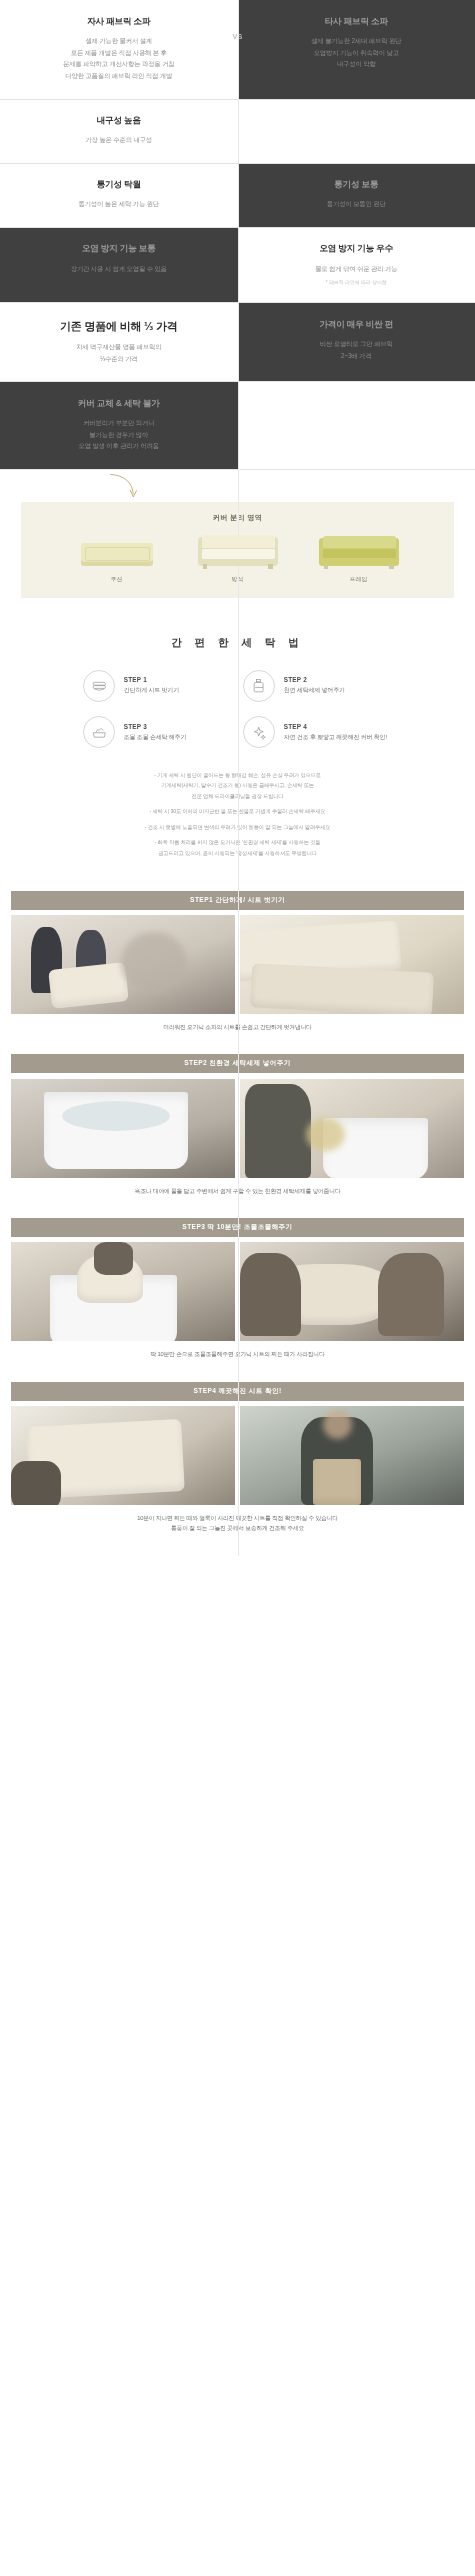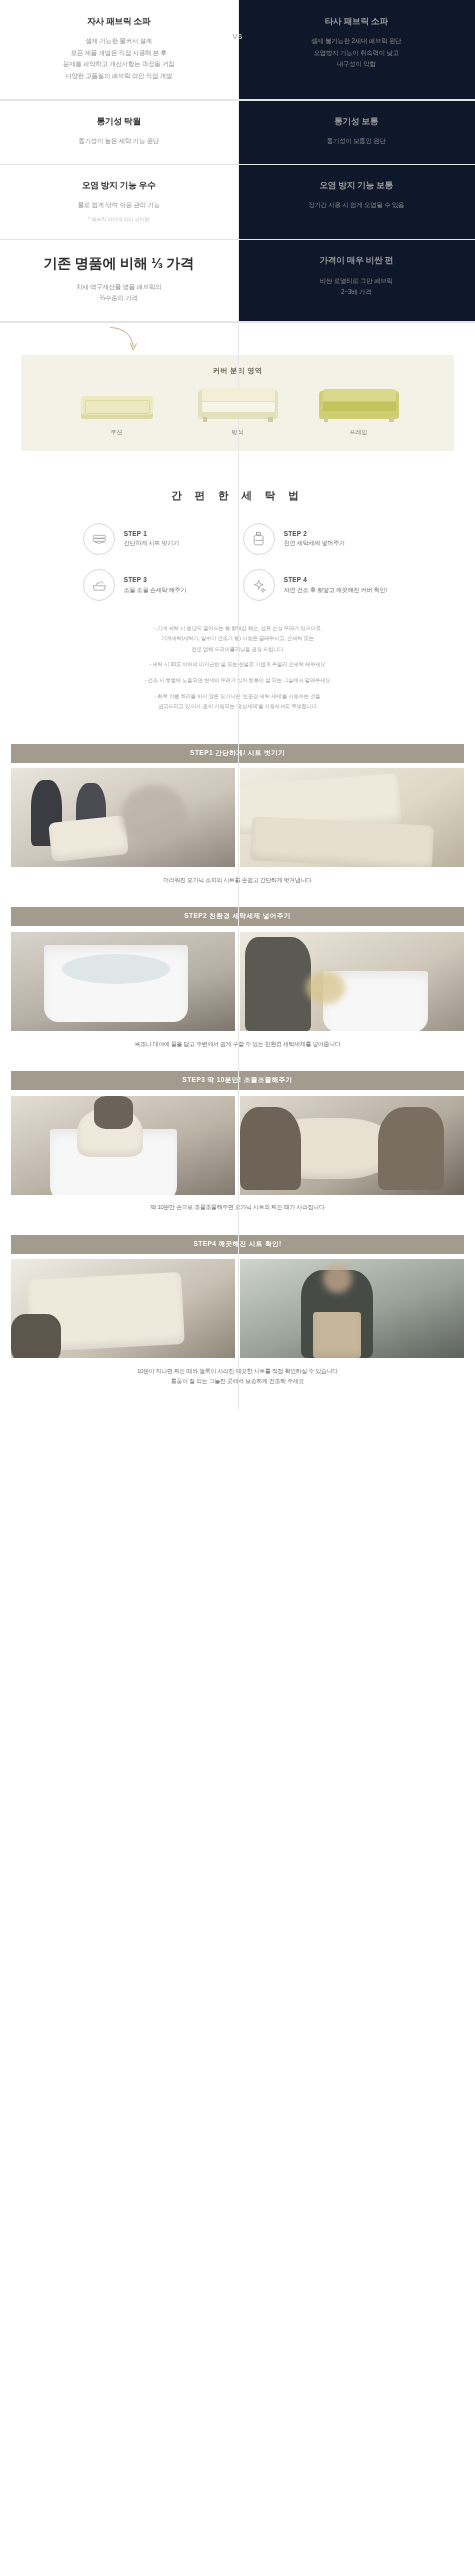--- a/index.html
+++ b/index.html
@@ -26,21 +26,21 @@
     width: 100%;
     border-bottom: 0.6px solid #e4e4e4;
   }
   .compare-row:first-child { border-top: none; }
   .cell {
     width: 50%;
     padding: 15.5px 14.4px 16.6px 14.4px;
     text-align: center;
   }
   .cell.left { }
-  .cell.right { background: #0f172a; }
+  .cell.right { background: #404040; }
   .cell-title {
     font-size: 8.6px;
     font-weight: bold;
     letter-spacing: -0.2px;
     margin-bottom: 7.2px;
     color: #2e2e2e;
   }
   .cell.right .cell-title { color: #9a9a9a; font-weight: bold; }
   .cell-desc {
     font-size: 6.4px;
@@ -67,21 +67,21 @@
     letter-spacing: 0.3px;
   }
   .divider-v {
     position: absolute;
     left: 50%;
     top: 0;
     bottom: 0;
     width: 0.6px;
     background: #e8e8e8;
   }
-  .frac { font-size: 14px; }
+  .frac { font-size: 11px; }
 
   
   .arrow-wrap {
     height: 32px;
     position: relative;
   }
   .arrow-wrap svg { position: absolute; left: 108px; top: 2.2px; }
 
   
   .cover-panel {
@@ -314,63 +314,73 @@
         <div class="cell-title">타사 패브릭 소파</div>
         <div class="cell-desc">셀제 불가능한 2세대 패브릭 원단
 오염방지 기능이 취속력이 낮고
 내구성이 약함</div>
       </div>
       <div class="vs-badge">VS</div>
     </div>
 
     <div class="compare-row">
       <div class="divider-v"></div>
+      <div class="cell left">
+        <div class="cell-title">내구성 높음</div>
+        <div class="cell-desc">가장 높은 수준의 내구성</div>
+      </div>
     </div>
 
     <div class="compare-row">
       <div class="divider-v"></div>
       <div class="cell left">
         <div class="cell-title">통기성 탁월</div>
         <div class="cell-desc">통기성이 높은 세탁 가능 원단</div>
       </div>
       <div class="cell right">
         <div class="cell-title">통기성 보통</div>
         <div class="cell-desc">통기성이 보통인 원단</div>
       </div>
     </div>
 
     <div class="compare-row">
       <div class="divider-v"></div>
+      <div class="cell right">
+        <div class="cell-title">오염 방지 기능 보통</div>
+        <div class="cell-desc">장기간 사용 시 쉽게 오염될 수 있음</div>
+      </div>
       <div class="cell left">
         <div class="cell-title">오염 방지 기능 우수</div>
         <div class="cell-desc">물로 쉽게 닦여 쉬운 관리 가능</div>
         <div class="cell-note">* 패브릭 라인에 따라 상이함</div>
-      </div>
-      <div class="cell right">
-        <div class="cell-title">오염 방지 기능 보통</div>
-        <div class="cell-desc">장기간 사용 시 쉽게 오염될 수 있음</div>
       </div>
     </div>
 
     <div class="compare-row">
       <div class="divider-v"></div>
       <div class="cell left">
         <div class="cell-title frac">기존 명품에 비해 ⅓ 가격</div>
         <div class="cell-desc">차세 멱구재산물 명품 패브릭의
 ⅓수준의 가격</div>
       </div>
       <div class="cell right">
         <div class="cell-title">가격이 매우 비싼 편</div>
         <div class="cell-desc">비싼 로열티로 그만 패브릭
 2~3배 가격</div>
       </div>
     </div>
 
     <div class="compare-row">
       <div class="divider-v"></div>
+      <div class="cell right">
+        <div class="cell-title">커버 교체 &amp; 세탁 불가</div>
+        <div class="cell-desc">커버분리가 부분만 되거나
+불가능한 경우가 많아
+오염 발생 이후 관리가 어려움</div>
+      </div>
     </div>
 
   </section>
 
   <div class="arrow-wrap">
     <svg width="33" height="29" viewBox="0 0 60 52">
       <path d="M4 4 C 30 6, 44 18, 46 40" stroke="#b9a96b" stroke-width="1.6" fill="none"></path>
       <path d="M40 32 L46 45 L52 33" stroke="#b9a96b" stroke-width="1.6" fill="none"></path>
     </svg>
   </div>

